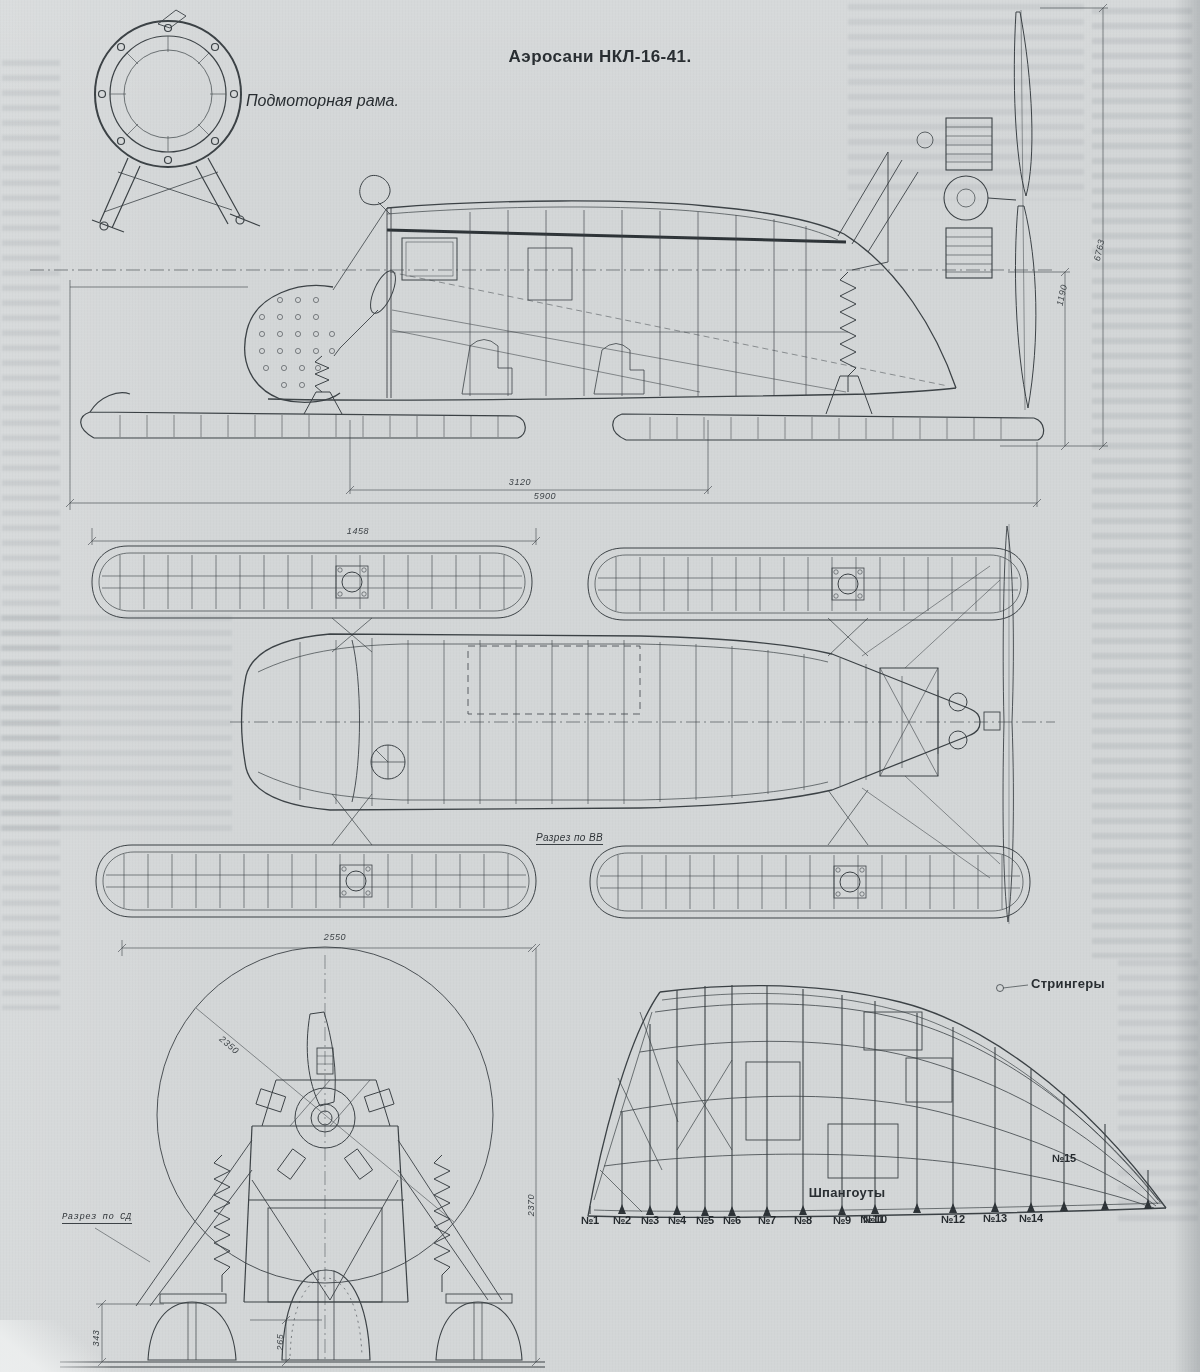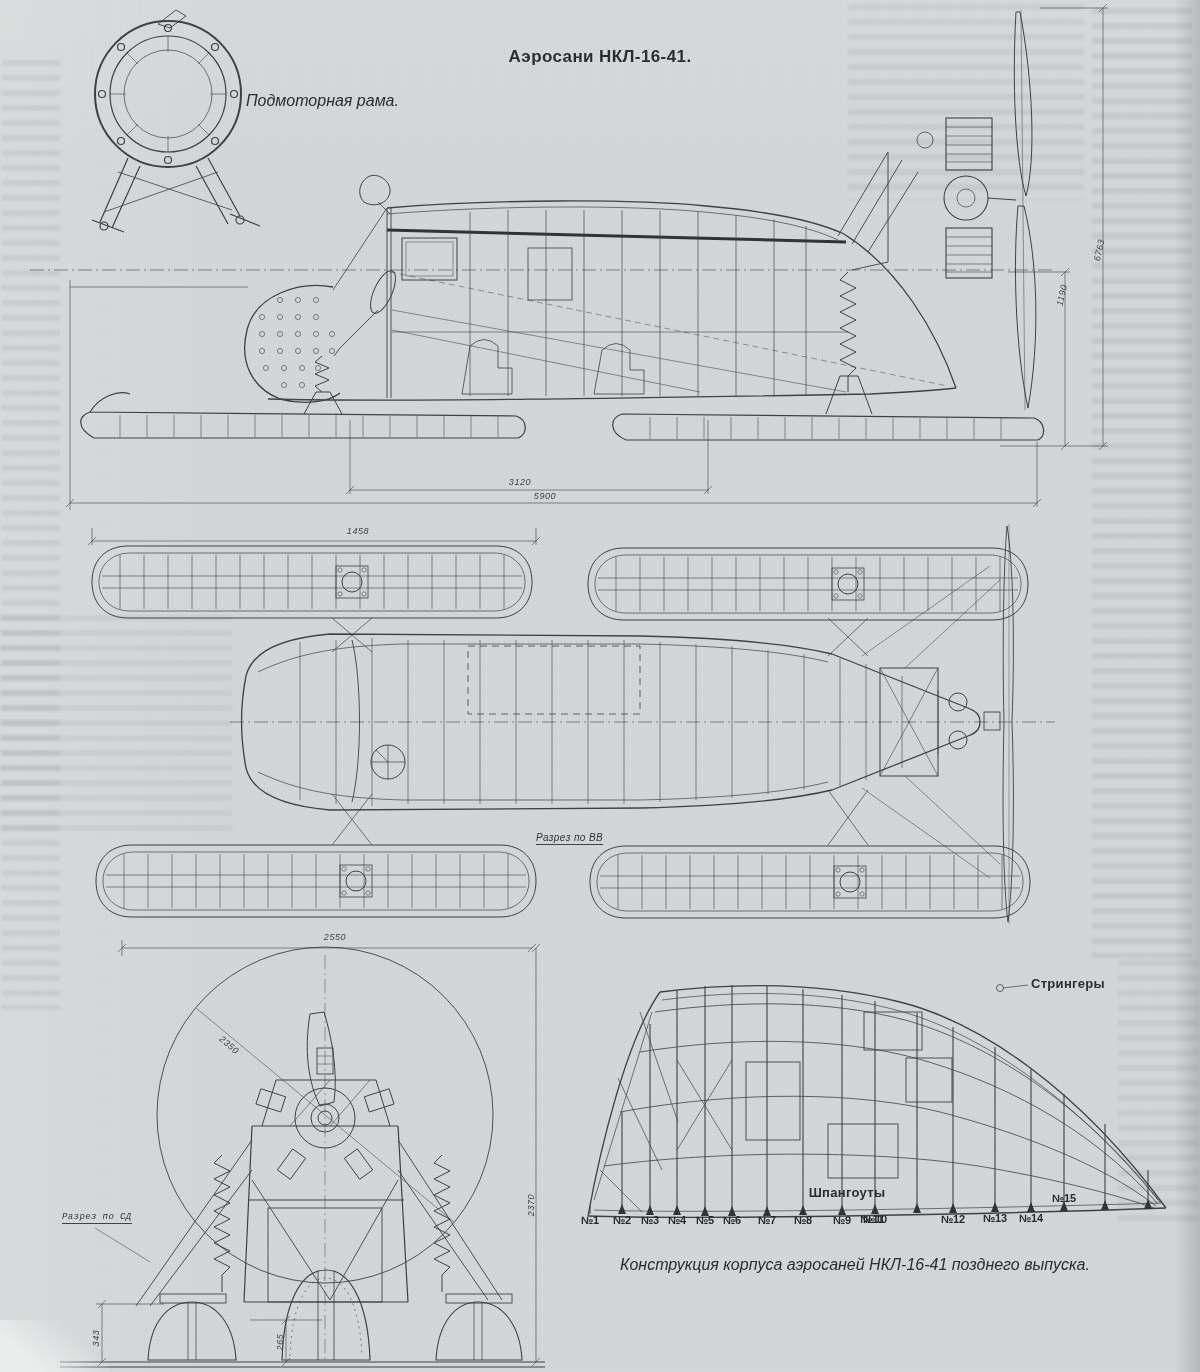--- a/index.html
+++ b/index.html
@@ -337,20 +337,19 @@
   <span class="frame-no" style="left:705px;top:1214px;">№5</span>
   <span class="frame-no" style="left:732px;top:1214px;">№6</span>
   <span class="frame-no" style="left:767px;top:1214px;">№7</span>
   <span class="frame-no" style="left:803px;top:1214px;">№8</span>
   <span class="frame-no" style="left:842px;top:1214px;">№9</span>
   <span class="frame-no" style="left:875px;top:1213px;">№10</span>
   <span class="frame-no" style="left:872px;top:1213px;">№11</span>
   <span class="frame-no" style="left:953px;top:1213px;">№12</span>
   <span class="frame-no" style="left:995px;top:1212px;">№13</span>
   <span class="frame-no" style="left:1031px;top:1212px;">№14</span>
-  <span class="frame-no" style="left:1064px;top:1192px;">№15</span>
-
-  <span class="lbl it cap" style="left:855px;top:1256px;">Конструкция корпуса аэросаней НКЛ-16-41 позднего выпуска.</span>
+  <span class="frame-no" style="left:1064px;top:1152px;">№15</span>
+
 
   <div class="texture"></div>
   <div class="edge-shade"></div>
   <div class="corner-light"></div>
 </div>
 
 </body></html>

